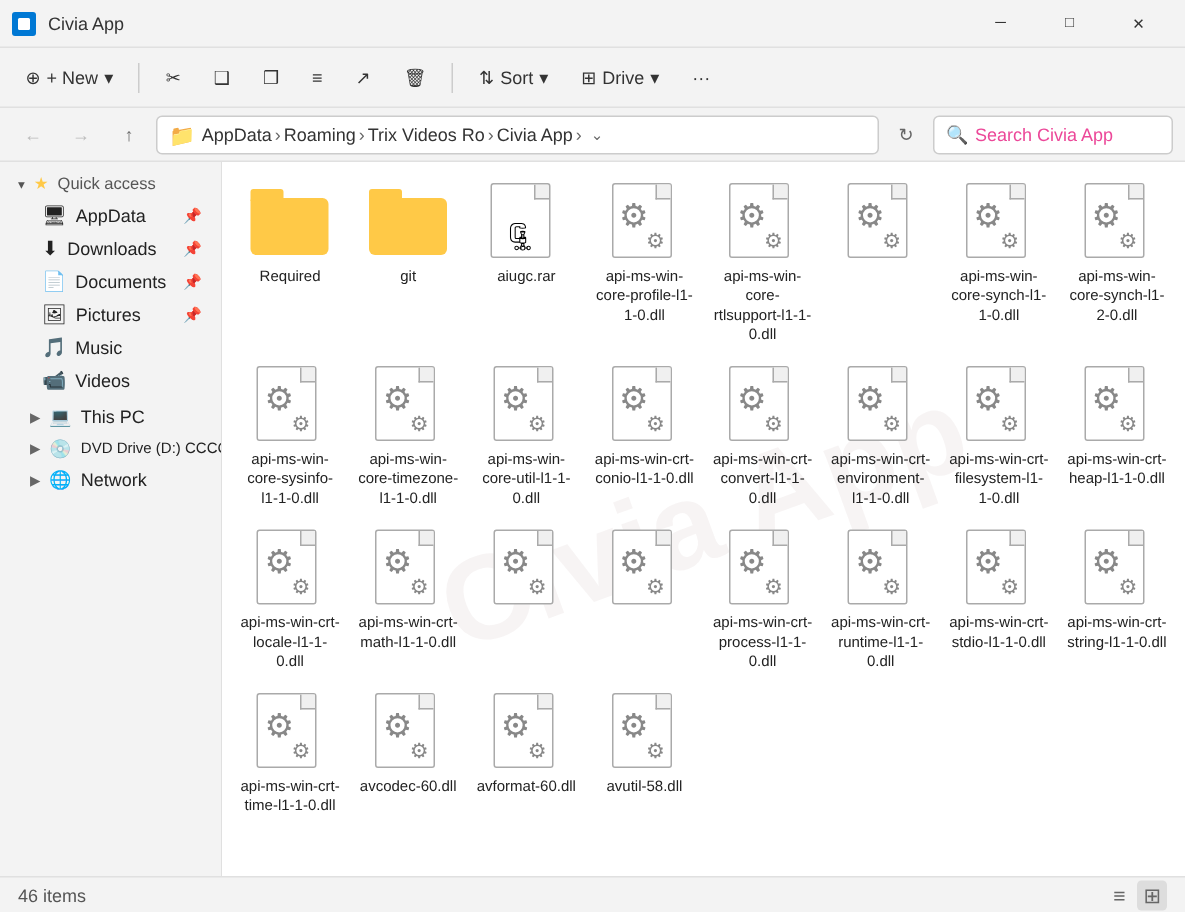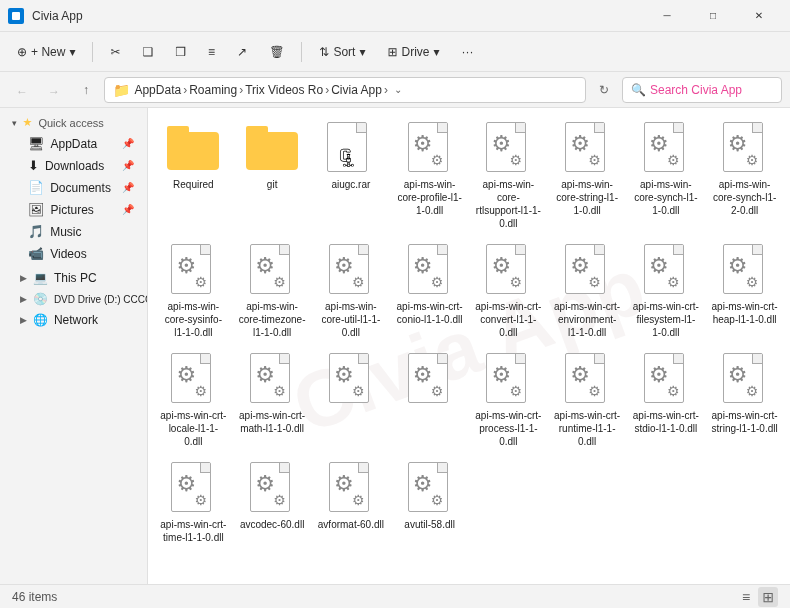--- a/index.html
+++ b/index.html
@@ -482,21 +482,20 @@
         <div class="file-item">
       <div class="file-icon-wrapper">
 
         <div class="dll-icon">
           <div class="dll-page">
             <div class="dll-corner-fold"></div>
             <div class="dll-gears">⚙<span style="font-size:14px;position:absolute;top:20px;left:18px;">⚙</span></div>
           </div>
         </div>
       </div>
-      <div class="file-name">api-ms-win-core-string-l1-1-0.dll</div>
     </div>
         <div class="file-item">
       <div class="file-icon-wrapper">
 
         <div class="dll-icon">
           <div class="dll-page">
             <div class="dll-corner-fold"></div>
             <div class="dll-gears">⚙<span style="font-size:14px;position:absolute;top:20px;left:18px;">⚙</span></div>
           </div>
         </div>

